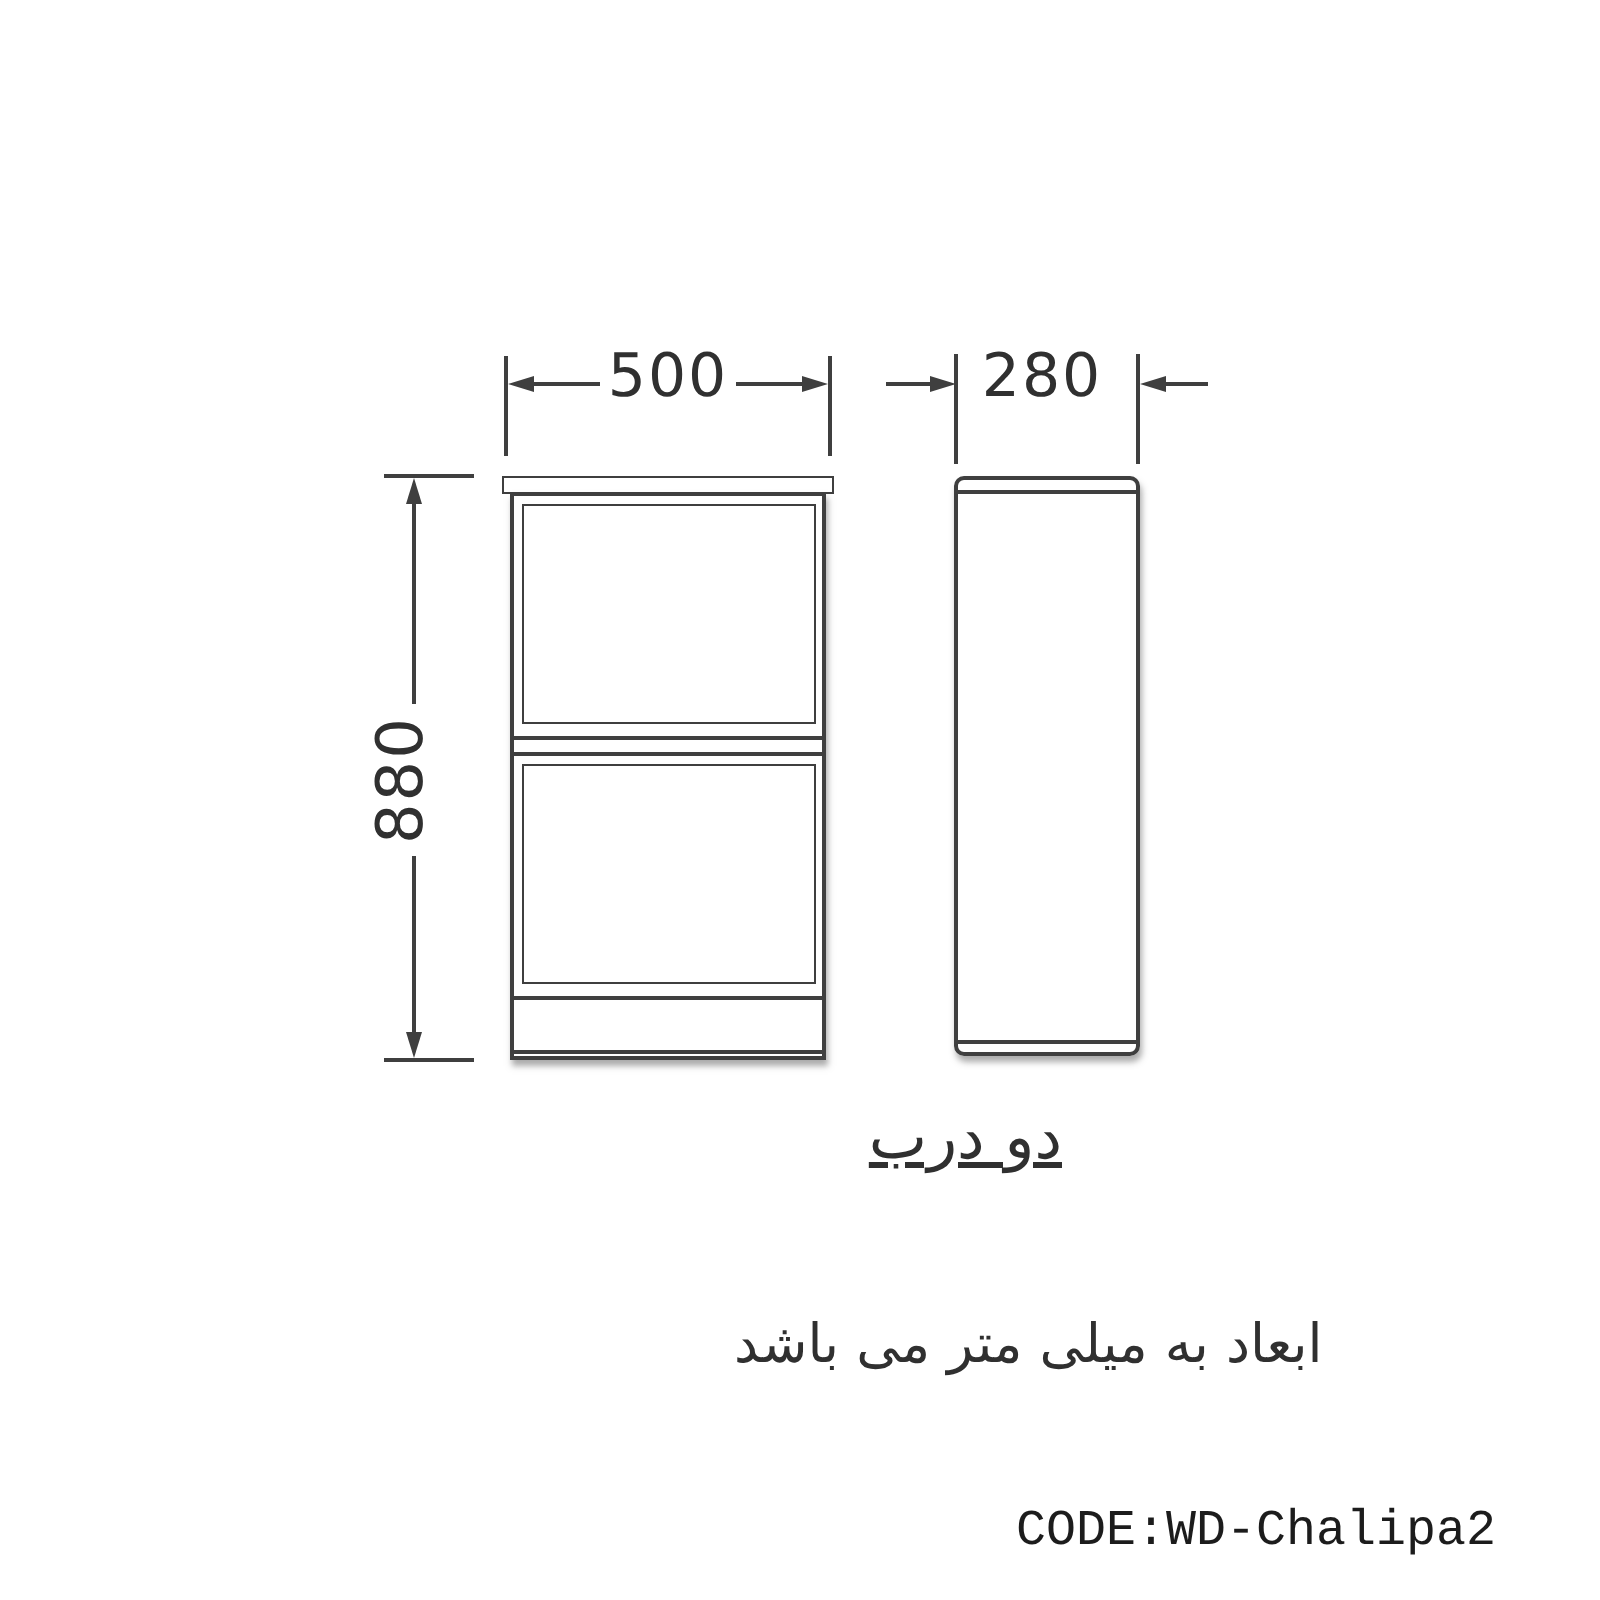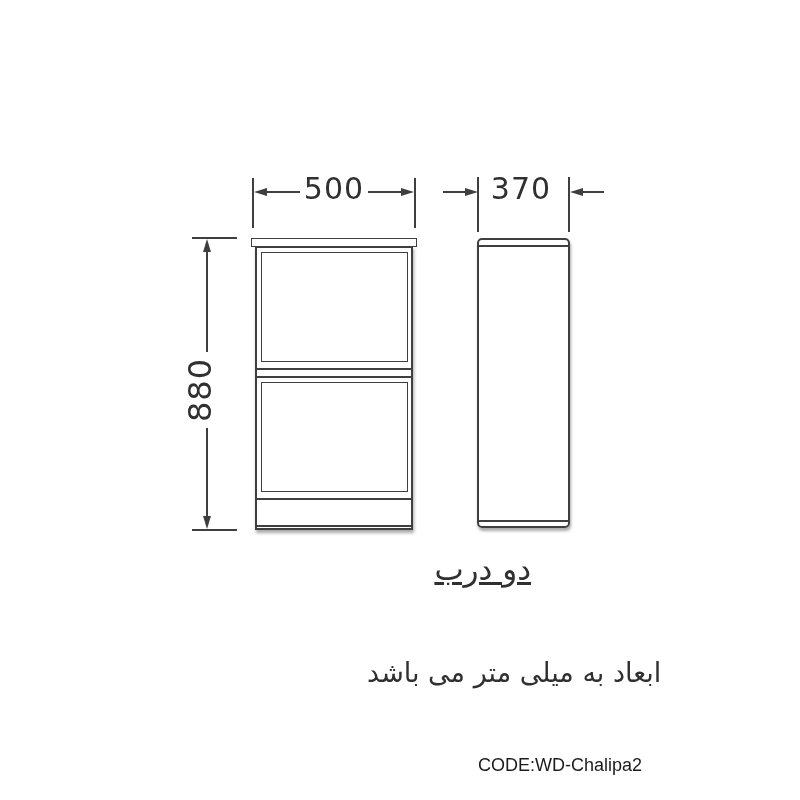--- a/index.html
+++ b/index.html
@@ -46,23 +46,23 @@
   .note{
     position:absolute;
     right:103px;top:656px;width:330px;
     font-size:27px;line-height:34px;
     text-align:left;direction:rtl;
     color:var(--text-color);
   }
   .code{
     position:absolute;
     right:22px;top:751px;width:300px;
-    font-family:Liberation Sans, sans-serif;
-    font-size:18px;line-height:29px;
-    text-align:left;
+    font-family:Liberation Mono, monospace;
+    font-size:25px;line-height:29px;
+    text-align:center;
     color:#1c1c1c;
   }
   .shadowed{box-shadow:1px 3px 3px rgba(90,90,90,0.5);}
 </style>
 </head>
 <body>
 
 <div class="canvas">
 
   <div class="group">
@@ -99,21 +99,21 @@
     <div class="dim-label" style="left:302px;top:172px;width:64px;">500</div>
   </div>
 
   <div class="group">
     <div class="ln" style="left:477px;top:177px;width:1.5px;height:55px;"></div>
     <div class="ln" style="left:568px;top:177px;width:1.5px;height:55px;"></div>
     <div class="ln" style="left:443px;top:191px;width:28px;height:1.5px;"></div>
     <div class="arrow right" style="left:465px;top:187.5px;"></div>
     <div class="arrow left" style="left:570px;top:187.5px;"></div>
     <div class="ln" style="left:576px;top:191px;width:28px;height:1.5px;"></div>
-    <div class="dim-label" style="left:489px;top:172px;width:64px;">370</div>
+    <div class="dim-label" style="left:489px;top:172px;width:64px;">280</div>
   </div>
 
   <div class="group">
     <div class="ln" style="left:192px;top:237px;width:45px;height:1.5px;"></div>
     <div class="ln" style="left:192px;top:529px;width:45px;height:1.5px;"></div>
     <div class="arrow up" style="left:202.5px;top:239px;"></div>
     <div class="ln" style="left:206px;top:250px;width:1.5px;height:102px;"></div>
     <div class="ln" style="left:206px;top:428px;width:1.5px;height:90px;"></div>
     <div class="arrow down" style="left:202.5px;top:516px;"></div>
     <div class="dim-label vertical" style="left:160px;top:373px;width:80px;font-size:32px;">880</div>

